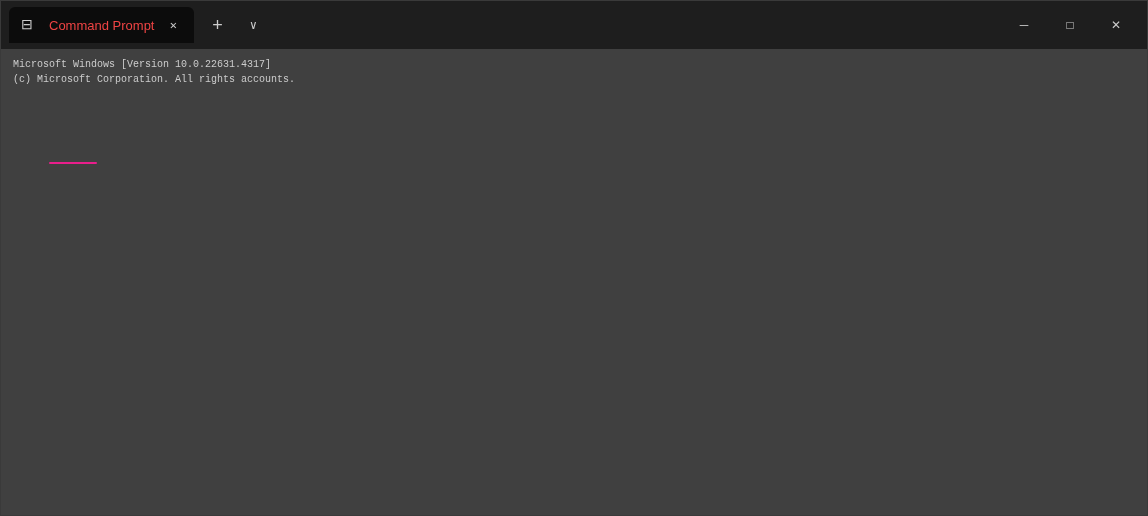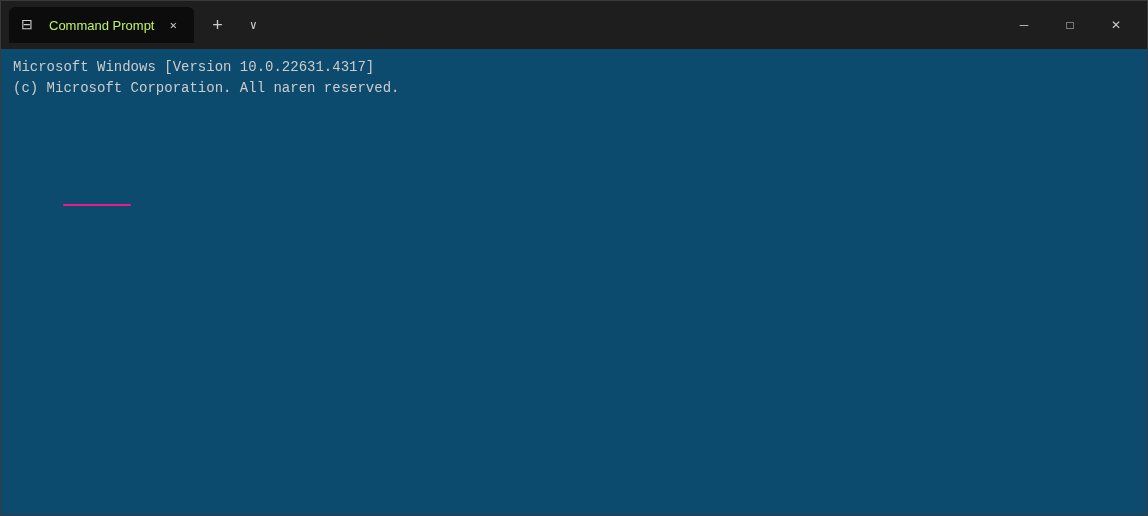--- a/index.html
+++ b/index.html
@@ -51,21 +51,21 @@
       display: flex;
       align-items: center;
       background: #0c0c0c;
       border-radius: 6px 6px 0 0;
       padding: 6px 12px;
       gap: 10px;
       height: 36px;
     }
 
     .tab-title {
-      color: #bef264;
+      color: #ef4444;
       font-family: 'Segoe UI', sans-serif;
       font-size: 13px;
       white-space: nowrap;
     }
 
     .tab-close {
       color: #cccccc;
       font-size: 12px;
       cursor: pointer;
       width: 18px;
@@ -114,24 +114,24 @@
       align-items: center;
       justify-content: center;
       cursor: pointer;
       color: #cccccc;
       font-size: 12px;
       font-family: 'Segoe UI', sans-serif;
     }
 
     .terminal-body {
       flex: 1;
-      background: #0c4a6e;
+      background: #404040;
       padding: 8px 12px;
       color: #cccccc;
-      font-size: 14px;
+      font-size: 10px;
       line-height: 1.5;
       font-family: 'Courier New', Courier, monospace;
       overflow: hidden;
     }
 
     .terminal-line {
       white-space: pre;
       display: block;
     }
 
@@ -177,21 +177,21 @@
         <span>□</span>
       </div>
       <div class="win-btn close">
         <span>✕</span>
       </div>
     </div>
   </div>
 
   <div class="terminal-body">
     <span class="terminal-line">Microsoft Windows [Version 10.0.22631.4317]</span>
-    <span class="terminal-line">(c) Microsoft Corporation. All naren reserved.</span>
+    <span class="terminal-line">(c) Microsoft Corporation. All rights accounts.</span>
     <span class="terminal-line empty"> </span>
     <span class="terminal-line">
       <span class="command-line-wrapper">
         <span class="underline-highlight"></span>
       </span>
     </span>
   </div>
 </div>
 
 </body></html>

